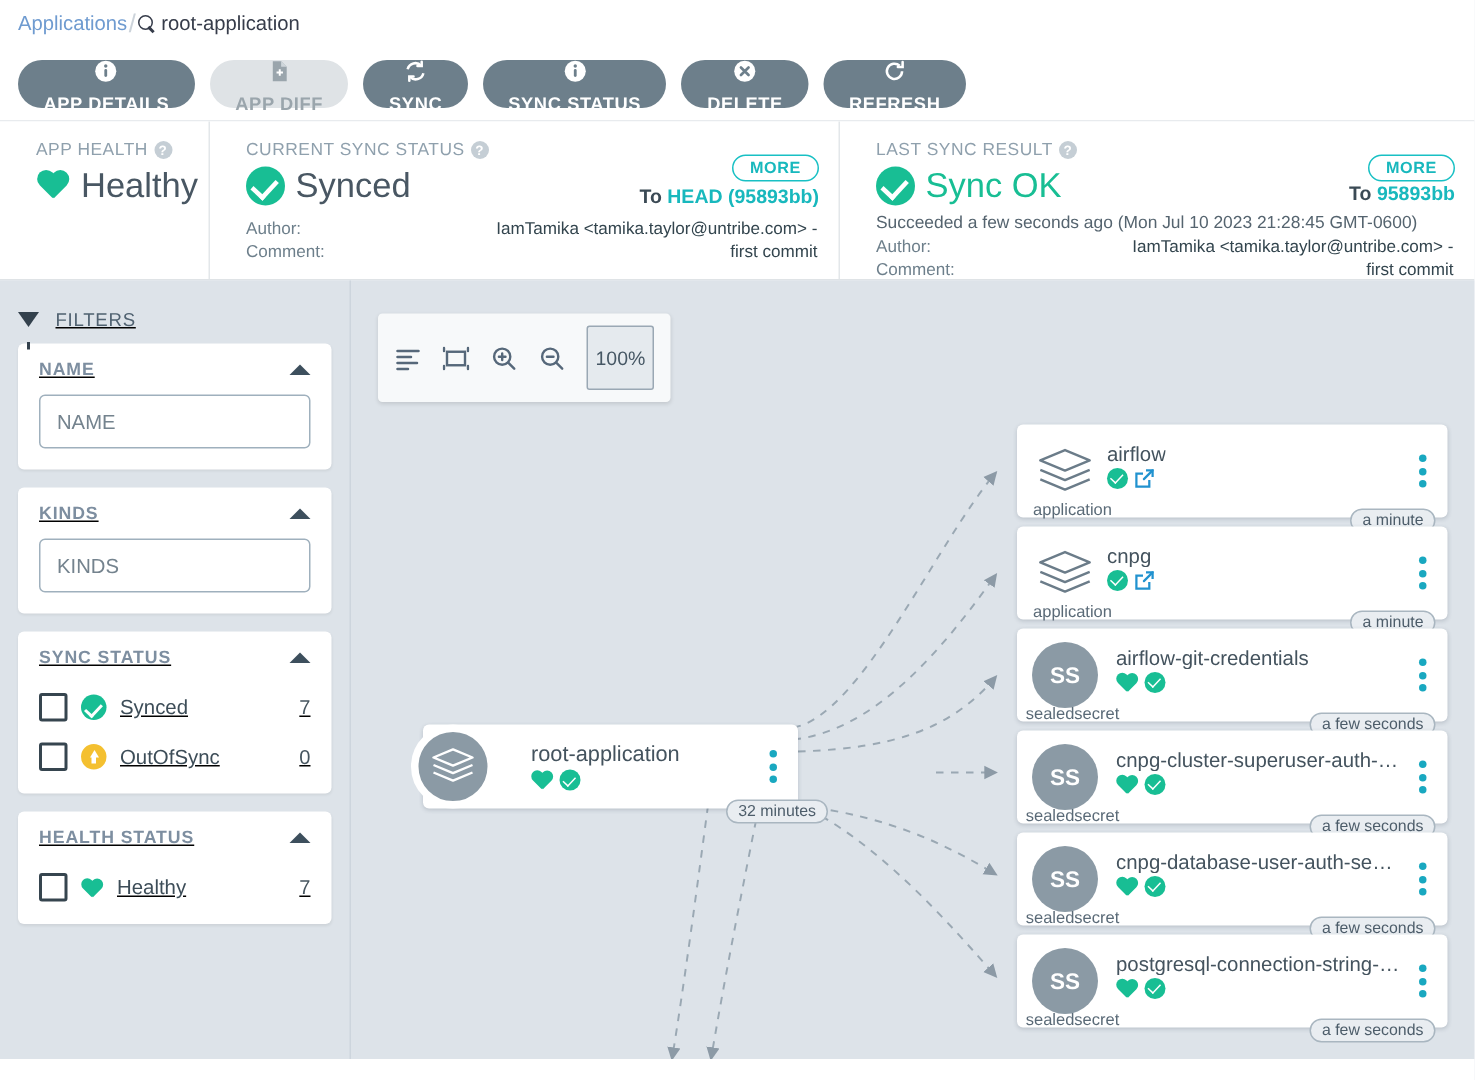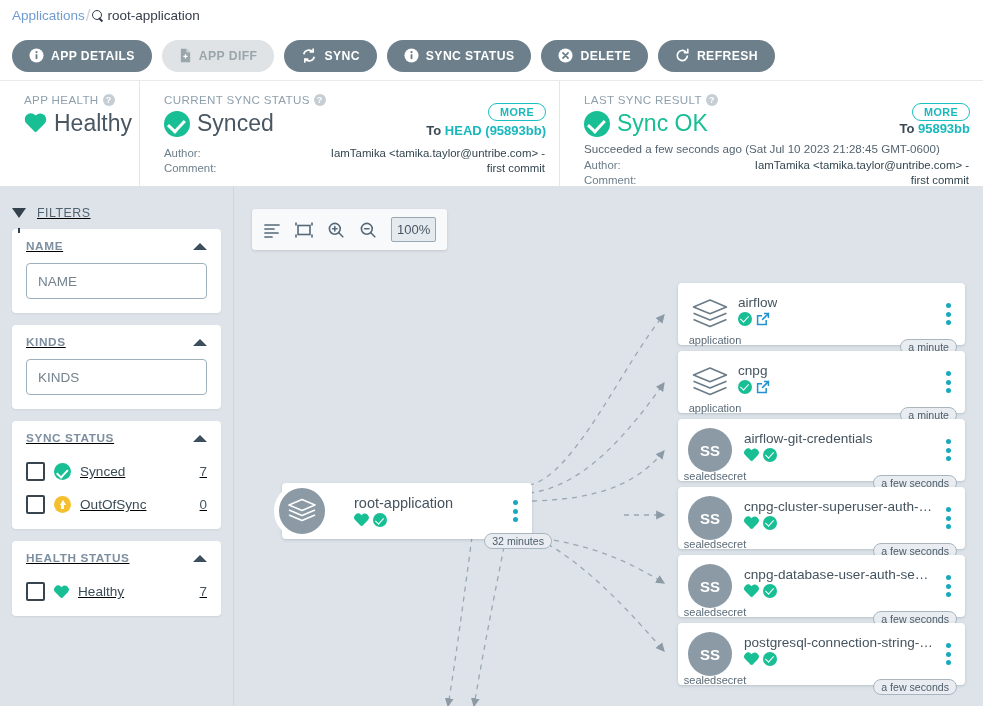--- a/index.html
+++ b/index.html
@@ -35,21 +35,21 @@
 
   
   .toolbar {
     height: 50px; background: #fff; display: flex; align-items: center;
     padding-left: 12px; gap: 10px; border-bottom: 1px solid #e8ebee;
   }
   .tbtn {
     height: 32px; border-radius: 16px; background: #6d7f8b; color: #fff;
     display: flex; align-items: center; gap: 7px; padding: 0 17px;
     font-size: 12.2px; font-weight: bold; letter-spacing: .4px;
-    white-space: nowrap; cursor: pointer; border: none;
+    white-space: nowrap; cursor: pointer; border: none; flex-direction: column;
   }
   .tbtn.disabled { background: #dfe3e6; color: #9aa5ac; }
   .tbtn .ic { display: inline-flex; align-items: center; }
 
   
   .statusbar {
     display: flex; height: 106px; background: #fff;
     border-bottom: 1px solid #dfe3e6;
   }
   .sb-cell { padding: 12px 14px 0 24px; position: relative; }
@@ -198,21 +198,21 @@
   .gtoolbar {
     position: absolute; left: 18px; top: 22px;
     background: #f7f9fa; border-radius: 3px;
     box-shadow: 0 1px 3px rgba(0,0,0,.12);
     display: flex; align-items: center; gap: 14px; padding: 8px 11px;
     z-index: 5;
   }
   .gtool-ic { width: 18px; height: 18px; cursor: pointer; color: #56687a; }
   .zoomlabel {
     border: 1px solid #9aa8b4; background: #e5eaee; color: #465764;
-    font-size: 13px; padding: 4px 5px; border-radius: 2px; cursor: pointer;
+    font-size: 13px; padding: 13px 5px; border-radius: 2px; cursor: pointer;
   }
 
   .edges { position: absolute; inset: 0; z-index: 1; }
 
   .node {
     position: absolute; background: #fff; border-radius: 4px;
     box-shadow: 0 1px 3px rgba(60,75,90,.22); z-index: 3;
   }
   .node-inner {
     display: flex; align-items: center; height: 100%; padding-left: 10px;
@@ -384,21 +384,21 @@
       </div>
       <button class="more-btn">MORE</button>
       <div class="sb-big ok">
         <span class="ico check-circ big"></span>
         <span>Sync OK</span>
       </div>
       <div class="to-rev">
         <span>To</span>
         <span class="rev">95893bb</span>
       </div>
-      <div class="sb-sub">Succeeded a few seconds ago (Sat Jul 10 2023 21:28:45 GMT-0600)</div>
+      <div class="sb-sub">Succeeded a few seconds ago (Mon Jul 10 2023 21:28:45 GMT-0600)</div>
       <div class="sb-kv" style="margin-top:3px">
         <div class="labels">
           <div>Author:</div>
           <div>Comment:</div>
         </div>
         <div class="vals">
           <div>IamTamika &lt;tamika.taylor@untribe.com&gt; -</div>
           <div>first commit</div>
         </div>
       </div>

